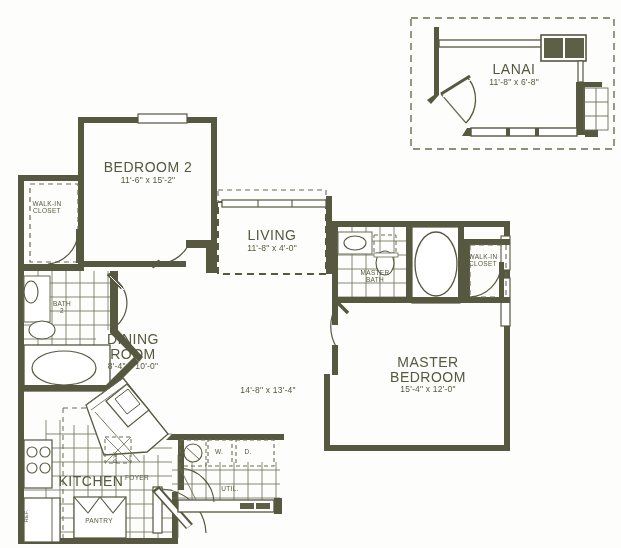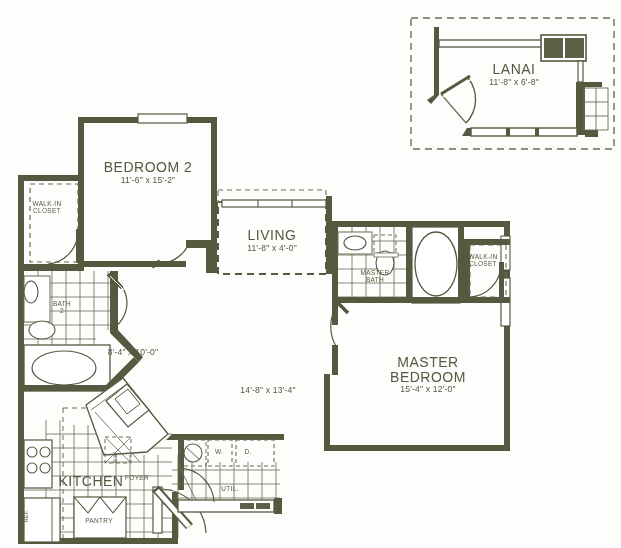--- a/index.html
+++ b/index.html
@@ -272,20 +272,21 @@
 <div id="room-labels">
       <div class="lbl" style="left: 148px; top: 172px;">
         <div class="rname big">BEDROOM 2</div>
         <div class="rdim">11'-6" x 15'-2"</div>
       </div>
       <div class="lbl" style="left: 272px; top: 240px;">
         <div class="rname big">LIVING</div>
         <div class="rdim">11'-8" x 4'-0"</div>
       </div>
       <div class="lbl" style="left: 133px; top: 352px;">
+        <div class="rname big">DINING<br>ROOM</div>
         <div class="rdim">8'-4" x 10'-0"</div>
       </div>
       <div class="lbl" style="left: 268px; top: 390px;">
         <div class="rdim">14'-8" x 13'-4"</div>
       </div>
       <div class="lbl" style="left: 428px; top: 375px;">
         <div class="rname big">MASTER<br>BEDROOM</div>
         <div class="rdim">15'-4" x 12'-0"</div>
       </div>
       <div class="lbl" style="left: 79px; top: 481px; margin-left: 12px;">

